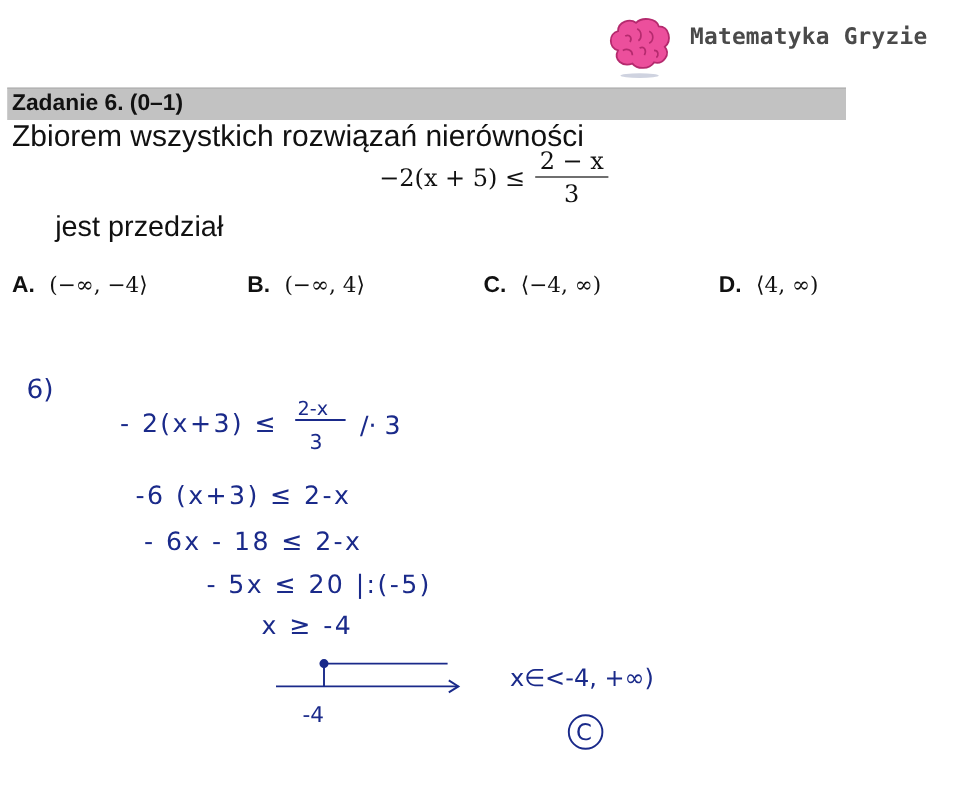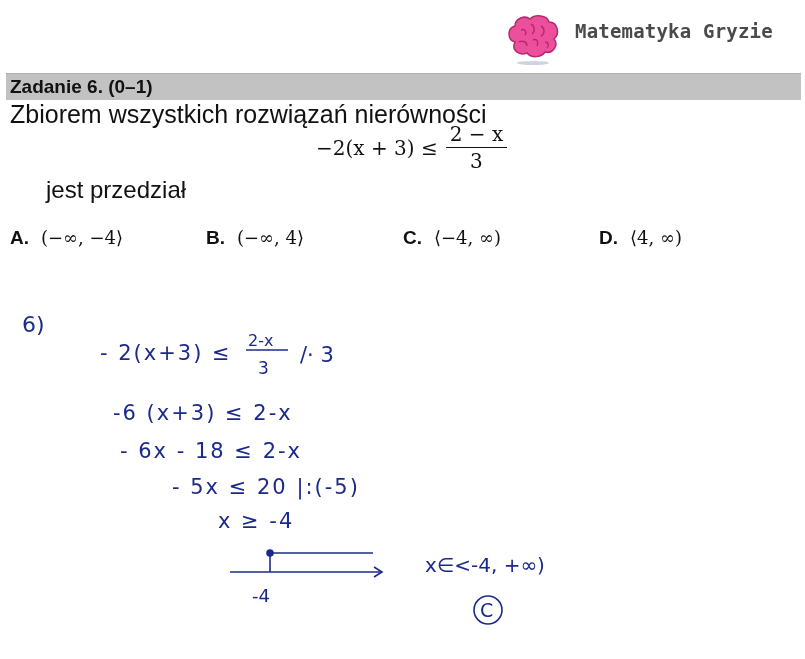--- a/index.html
+++ b/index.html
@@ -4,21 +4,21 @@
 <style>
   html, body { margin: 0; padding: 0; }
   body {
     width: 805px; height: 659px; background: #ffffff; position: relative; overflow: hidden;
     font-family: "Liberation Sans", sans-serif; color: #111;
   }
   .logo { position: absolute; left: 505px; top: 10px; width: 300px; height: 58px; text-align: center; }
   .logo .brain { position: absolute; left: 0; top: 2px; width: 56px; height: 54px; }
   .logo .title { position: absolute; left: 70px; top: 10px; font-family: "DejaVu Sans Mono", monospace; font-weight: bold; font-size: 19px; color: #4a4a4a; letter-spacing: 0.2px; }
   .logo .subtitle { position: absolute; left: 70px; top: 40px; font-family: "DejaVu Sans", sans-serif; font-weight: bold; font-size: 12.5px; color: #454a55; }
-  .header-bar { position: absolute; left: 6px; top: 73px; width: 795px; height: 26px; background: #c2c2c2; border-top: 1px solid #b0b0b0; }
+  .header-bar { position: absolute; left: 6px; top: 73px; width: 699px; height: 26px; background: #c2c2c2; border-top: 1px solid #b0b0b0; }
   .header-bar span { position: absolute; left: 4px; top: 2px; font-weight: bold; font-size: 19px; color: #111; }
   .line1 { position: absolute; left: 10px; top: 100px; font-size: 25px; }
   .formula { position: absolute; left: 316px; top: 122px; font-family: "DejaVu Serif", serif; font-size: 20px; display: flex; align-items: center; }
   .formula .lhs { margin-right: 8px; }
   .frac { display: inline-flex; flex-direction: column; align-items: center; }
   .frac .num { padding: 0 4px 1px; border-bottom: 1.5px solid #111; }
   .frac .den { padding-top: 1px; }
   .line2 { position: absolute; left: 10px; top: 176px; font-size: 24px; margin-left: 36px; }
   .answers { position: absolute; top: 227px; left: 0; width: 805px; height: 26px; }
   .answer { position: absolute; top: 0; font-size: 19px; display: flex; align-items: baseline; }
@@ -38,21 +38,21 @@
   <div class="title">Matematyka Gryzie</div>
 </div>
 
 <div class="header-bar">
   <span>Zadanie 6. (0–1)</span>
 </div>
 
 <div class="line1">Zbiorem wszystkich rozwiązań nierówności</div>
 
 <div class="formula">
-  <span class="lhs">−2(x + 3) ≤</span>
+  <span class="lhs">−2(x + 5) ≤</span>
   <span class="frac">
     <span class="num">2 − x</span>
     <span class="den">3</span>
   </span>
 </div>
 
 <div class="line2">jest przedział</div>
 
 <div class="answers">
   <div class="answer" style="left:10px">

